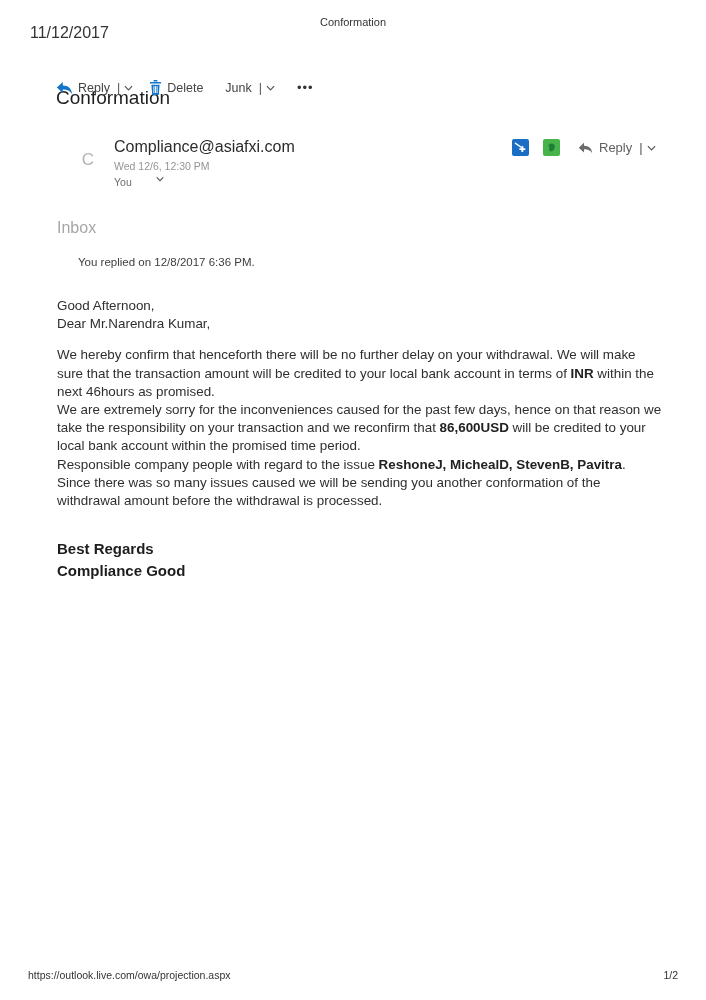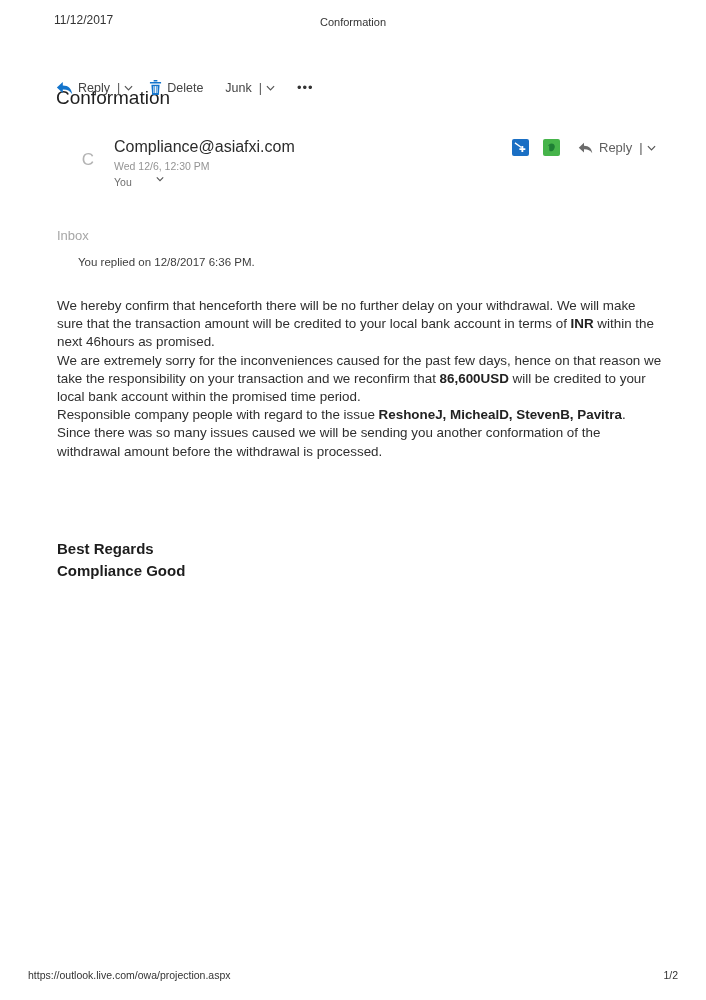--- a/index.html
+++ b/index.html
@@ -2,21 +2,21 @@
 <html><head>
 <meta charset="utf-8">
 <style>
   * { margin:0; padding:0; box-sizing:border-box; }
   html,body { background:#ffffff; }
   .page {
     position:relative; width:706px; height:1000px; background:#ffffff;
     font-family:"Liberation Sans", sans-serif; color:#2e2e2e; overflow:hidden;
   }
   
-  .ph-date { position:absolute; left:30px; top:13px; font-size:12px; color:#333;margin-left:24px; }
+  .ph-date { position:absolute; left:30px; top:24px; font-size:16px; color:#333; }
   .ph-title { position:absolute; left:0; right:0; top:16px; text-align:center; font-size:11px; color:#333; }
   .pf-url { position:absolute; left:28px; top:969px; font-size:10.5px; color:#333; }
   .pf-page { position:absolute; right:28px; top:969px; font-size:10.5px; color:#333;margin-left:31px; }
   
   .toolbar { position:absolute; left:56px; top:80px; display:flex; align-items:center; font-size:12.5px; color:#444; z-index:2; }
   .tb-item { display:flex; align-items:center; cursor:default; }
   .tb-item .icon { display:flex; align-items:center; margin-right:5px; }
   .tb-sep { margin:0 4px 0 7px; color:#555; }
   .tb-gap-s { width:16px; } .tb-gap { width:22px; }
   .chev { display:inline-flex; align-items:center; color:#555; }
@@ -27,21 +27,21 @@
   .avatar { position:absolute; left:73px; top:145px; width:30px; height:30px; font-size:17px; color:#b3b3b3; display:flex; align-items:center; justify-content:center; }
   .sender { position:absolute; left:114px; top:138px; font-size:16px; color:#2b2b2b; }
   .meta { position:absolute; left:114px; top:160px; font-size:10.5px; color:#949494; }
   .to-row { position:absolute; left:114px; top:176px; font-size:10.5px; color:#6e6e6e; display:flex; align-items:flex-start; gap:24px; }
   
   .addins { position:absolute; left:512px; top:139px; display:flex; gap:14px; }
   .addin { width:17px; height:17px; border-radius:2px; position:relative; display:flex; align-items:center; justify-content:center; }
   .reply-ctl { position:absolute; left:578px; top:140px; display:flex; align-items:center; font-size:13px; color:#5f5f5f; }
   .reply-ctl .icon { margin-right:6px; display:flex; align-items:center; }
   
-  .folder { position:absolute; left:57px; top:228px; font-size:13px; color:#a6a6a6; }
+  .folder { position:absolute; left:57px; top:219px; font-size:16px; color:#a6a6a6; }
   .replied { position:absolute; left:78px; top:256px; font-size:11.5px; color:#3d3d3d; }
   
   .email-body { position:absolute; left:57px; top:297px; width:616px; font-size:13.4px; line-height:18.2px; color:#2f2f2f; }
   .para { white-space:pre-line; margin-bottom:13px; }
   .para b { font-weight:bold; color:#222; }
   
   .signature { position:absolute; left:57px; top:538px; font-size:15px; font-weight:bold; line-height:22px; color:#1d1d1d; }
 </style>
 </head>
 <body>
@@ -133,20 +133,22 @@
       <svg width="9" height="6" viewBox="0 0 10 6">
           <path d="M1 1l4 4 4-4" fill="none" stroke="currentColor" stroke-width="1.3"></path>
         </svg>
     </span>
   </div>
 
   <div class="folder">Inbox</div>
   <div class="replied">You replied on 12/8/2017 6:36 PM.</div>
 
   <div class="email-body">
+      <div class="para"><span>Good Afternoon,
+Dear Mr.Narendra Kumar,</span></div>
       <div class="para"><span>We hereby confirm that henceforth there will be no further delay on your withdrawal. We will make
 sure that the transaction amount will be credited to your local bank account in terms of </span><b>INR</b><span> within the
 next 46hours as promised.
 We are extremely sorry for the inconveniences caused for the past few days, hence on that reason we
 take the responsibility on your transaction  and we reconfirm that </span><b>86,600USD</b><span> will be credited to your
 local bank account within the promised time period.
 Responsible company people with regard to the issue </span><b>ReshoneJ, MichealD, StevenB, Pavitra</b><span>.
 Since there was so many issues caused we will be sending you another conformation of the
 withdrawal amount before the withdrawal is processed.</span></div>
     </div>

